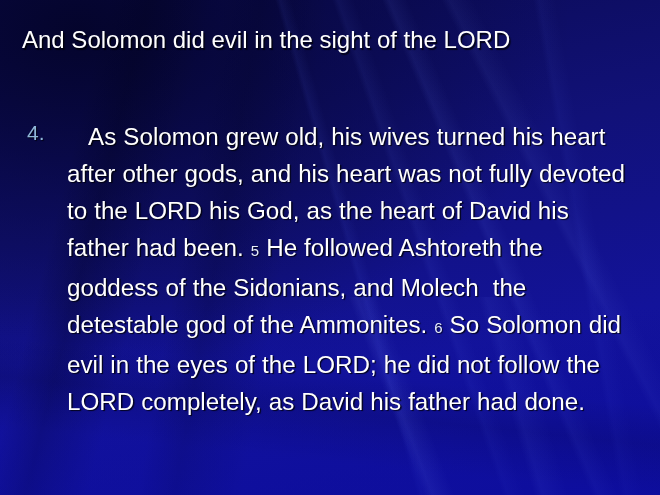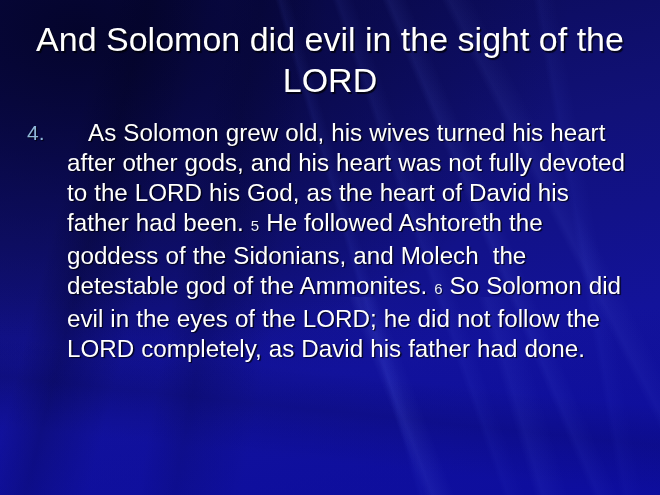--- a/index.html
+++ b/index.html
@@ -58,23 +58,22 @@
     z-index: 2;
     width: 100%;
     height: 100%;
   }
 
   .slide-title {
     position: absolute;
     top: 19px;
     left: 22px;
     right: 22px;
-    text-align: center;
     color: #ffffff;
-    font-size: 34px;
+    font-size: 24px;
     line-height: 41px;
     font-weight: normal;
     letter-spacing: 0px;
     text-shadow: 1.5px 1.5px 1px rgba(0,0,0,0.75);
     white-space: pre-line;
   }
 
   .body-block {
     position: absolute;
     top: 118px;
@@ -90,21 +89,21 @@
     color: #8fb6d8;
     font-size: 21px;
     line-height: 30px;
     text-shadow: 1px 1px 1px rgba(0,0,0,0.7);
   }
 
   .body-text {
     flex: 1 1 auto;
     color: #ffffff;
     font-size: 24.2px;
-    line-height: 30px;
+    line-height: 37px;
     text-shadow: 1.4px 1.4px 1px rgba(0,0,0,0.78);
     white-space: pre-wrap;
     word-spacing: 0.3px;
   }
 
   .verse-num {
     font-size: 15px;
     color: #e8eefc;
     vertical-align: baseline;
     text-shadow: 1px 1px 1px rgba(0,0,0,0.7);

